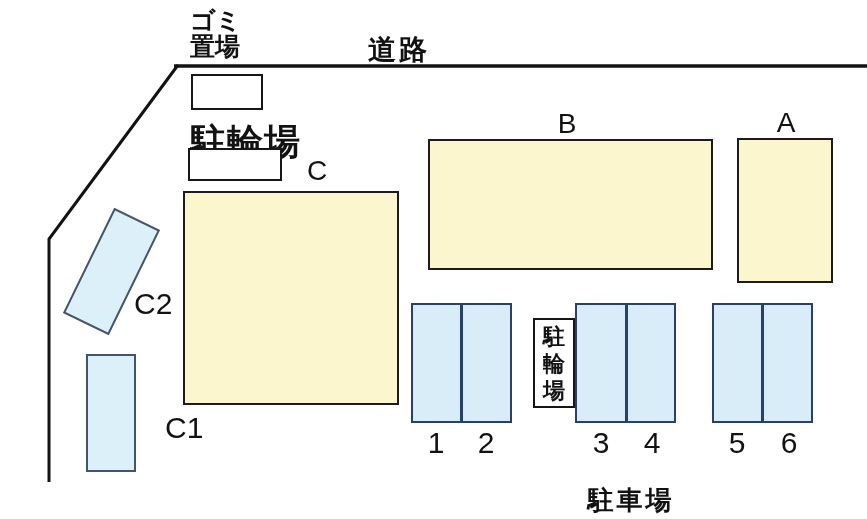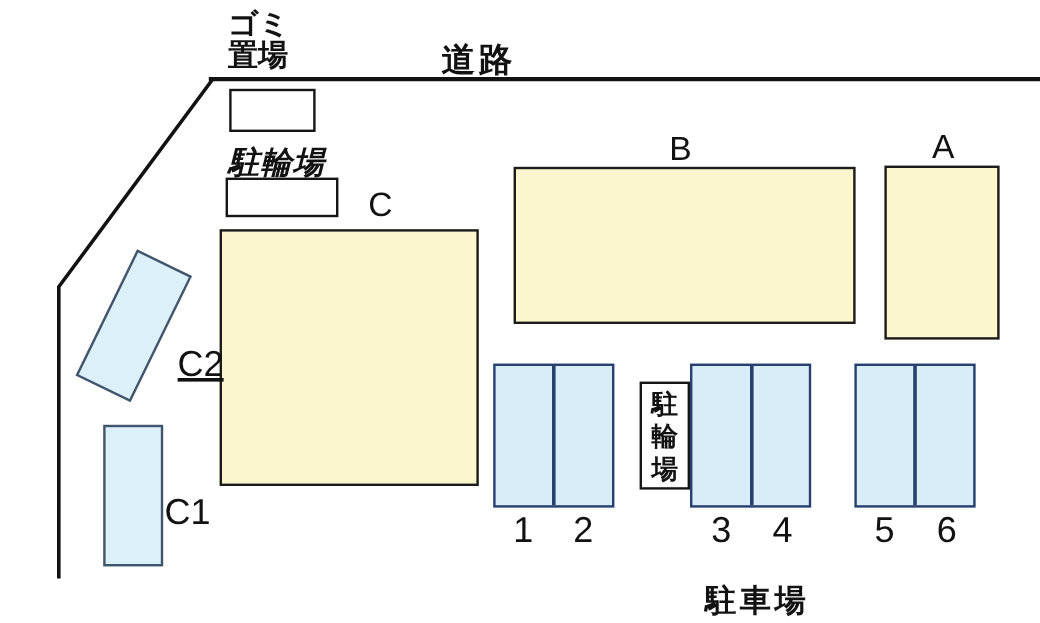--- a/index.html
+++ b/index.html
@@ -30,21 +30,21 @@
     position:absolute;top:0;bottom:0;left:46px;width:2.5px;
     background:var(--parking-border,#27406E);
   }
   .label{position:absolute;white-space:nowrap;}
   .jp{font-weight:600;}
   .ltr{font-weight:500;}
   .bldg-label{font-size:28px;transform:translateX(-50%);}
   .num-label{font-size:30px;font-weight:500;transform:translateX(-50%);}
   .garbage-label{left:190px;top:7px;font-size:25px;line-height:26px;}
   .road-label{left:368px;top:31px;font-size:28px;letter-spacing:3px;}
-  .bike-top-label{left:190px;top:118px;font-size:26px;letter-spacing:1px;font-style:italic;}
+  .bike-top-label{left:190px;top:118px;font-size:36px;letter-spacing:1px;}
   .parking-lot-label{left:631px;top:483px;font-size:26px;letter-spacing:3px;transform:translateX(-50%);}
   .bike-mid{
     position:absolute;left:533px;top:318px;width:42px;height:90px;
     background:#fff;border:2.5px solid #161616;box-sizing:border-box;
     display:flex;flex-direction:column;align-items:center;justify-content:center;
     z-index:3;font-size:22px;line-height:27px;font-weight:600;
   }
   .c2{left:86px;top:213px;width:51px;height:117px;transform:rotate(26deg);}
   .c1{left:86px;top:354px;width:50px;height:118px;}
 </style>
@@ -72,24 +72,24 @@
   <div class="label ltr bldg-label" style="left:317px;top:155px;">C</div>
   <div class="building" style="left:183px;top:191px;width:216px;height:214px;"></div>
 
   <div class="label ltr bldg-label" style="left:567px;top:108px;">B</div>
   <div class="building" style="left:428px;top:139px;width:285px;height:131px;"></div>
 
   <div class="label ltr bldg-label" style="left:786px;top:107px;">A</div>
   <div class="building" style="left:737px;top:138px;width:96px;height:145px;"></div>
 
   <div class="unit c2"></div>
-  <div class="label ltr" style="left:148px;top:287px;font-size:30px;text-decoration:underline;">C2</div>
+  <div class="label ltr" style="left:134px;top:287px;font-size:30px;">C2</div>
 
   <div class="unit c1"></div>
-  <div class="label ltr" style="left:137px;top:411px;font-size:30px;">C1</div>
+  <div class="label ltr" style="left:137px;top:411px;font-size:30px;padding-left:28px;">C1</div>
 
   <div class="pblock" style="left:411px;top:303px;">
     <div class="pdiv" style="left:47px;"></div>
   </div>
   <div class="pblock" style="left:575px;top:303px;">
     <div class="pdiv" style="left:48px;"></div>
   </div>
   <div class="pblock" style="left:712px;top:303px;">
     <div class="pdiv" style="left:47px;"></div>
   </div>

